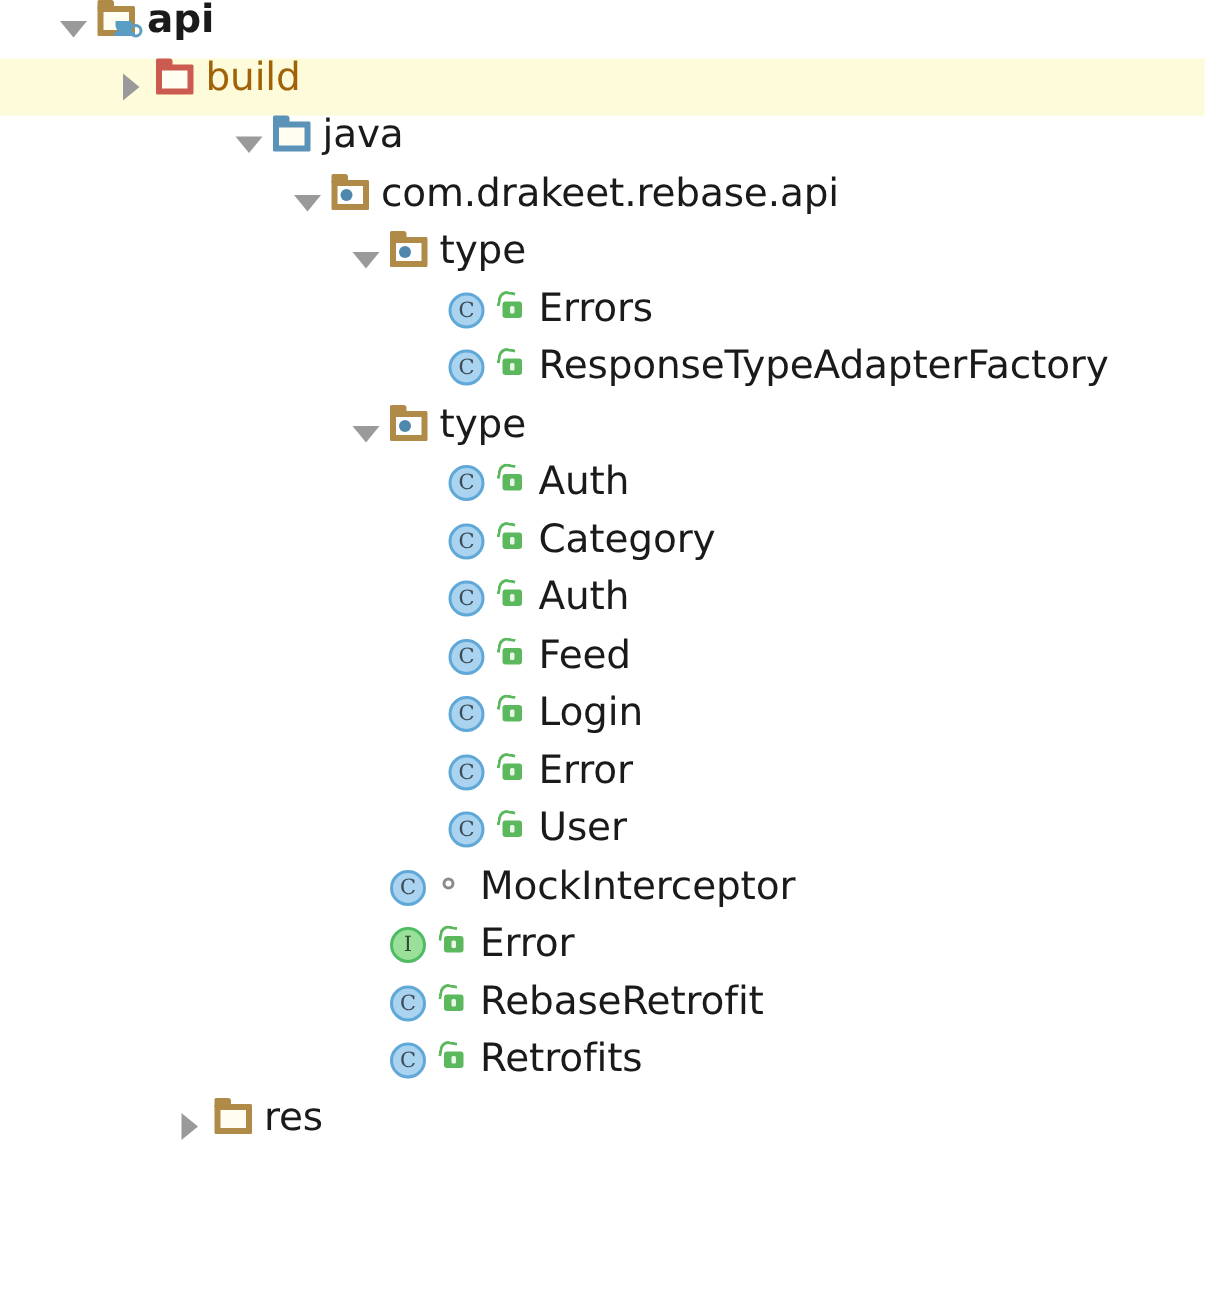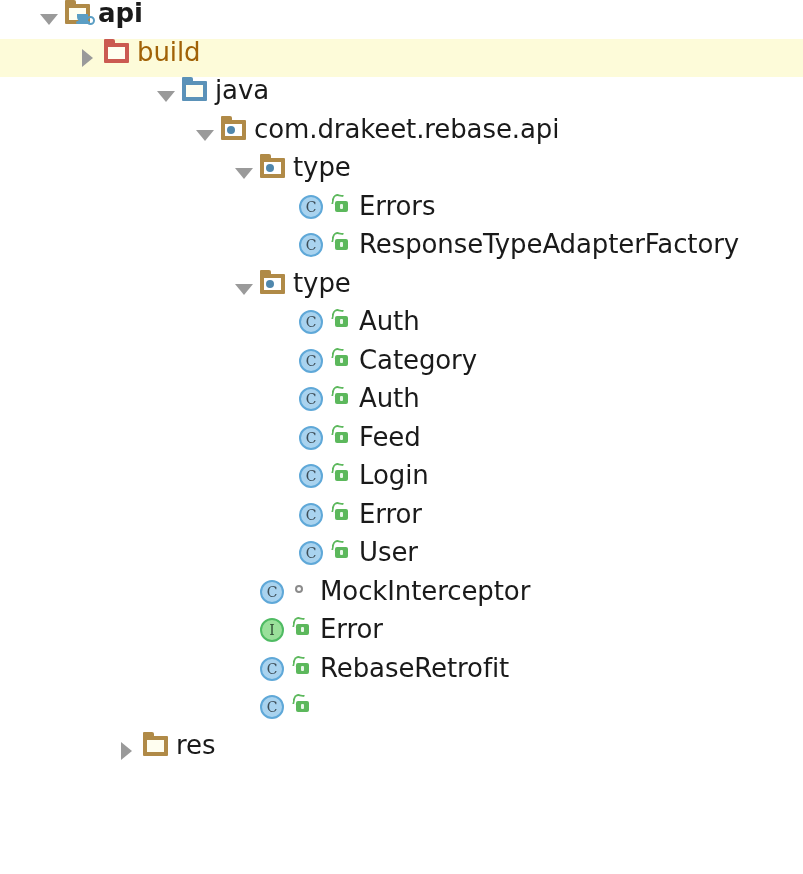--- a/index.html
+++ b/index.html
@@ -418,20 +418,21 @@
       <div class="indent" style="width: 228px;"></div>
       <div class="tw none"></div>
       <div class="citem cls">
         <div class="circ">C</div>
       </div>
       <div class="badge pub">
         <div class="shackle"></div>
         <div class="lbody"></div>
         <div class="lhole"></div>
       </div>
+      <span class="label">Retrofits</span>
     </div>
     <div class="row">
       <div class="indent" style="width: 111px;"></div>
       <div class="tw closed">
         <div class="tri"></div>
       </div>
       <div class="ficon solid fbrown">
         <div class="ftab"></div>
         <div class="fbody"></div>
       </div>

